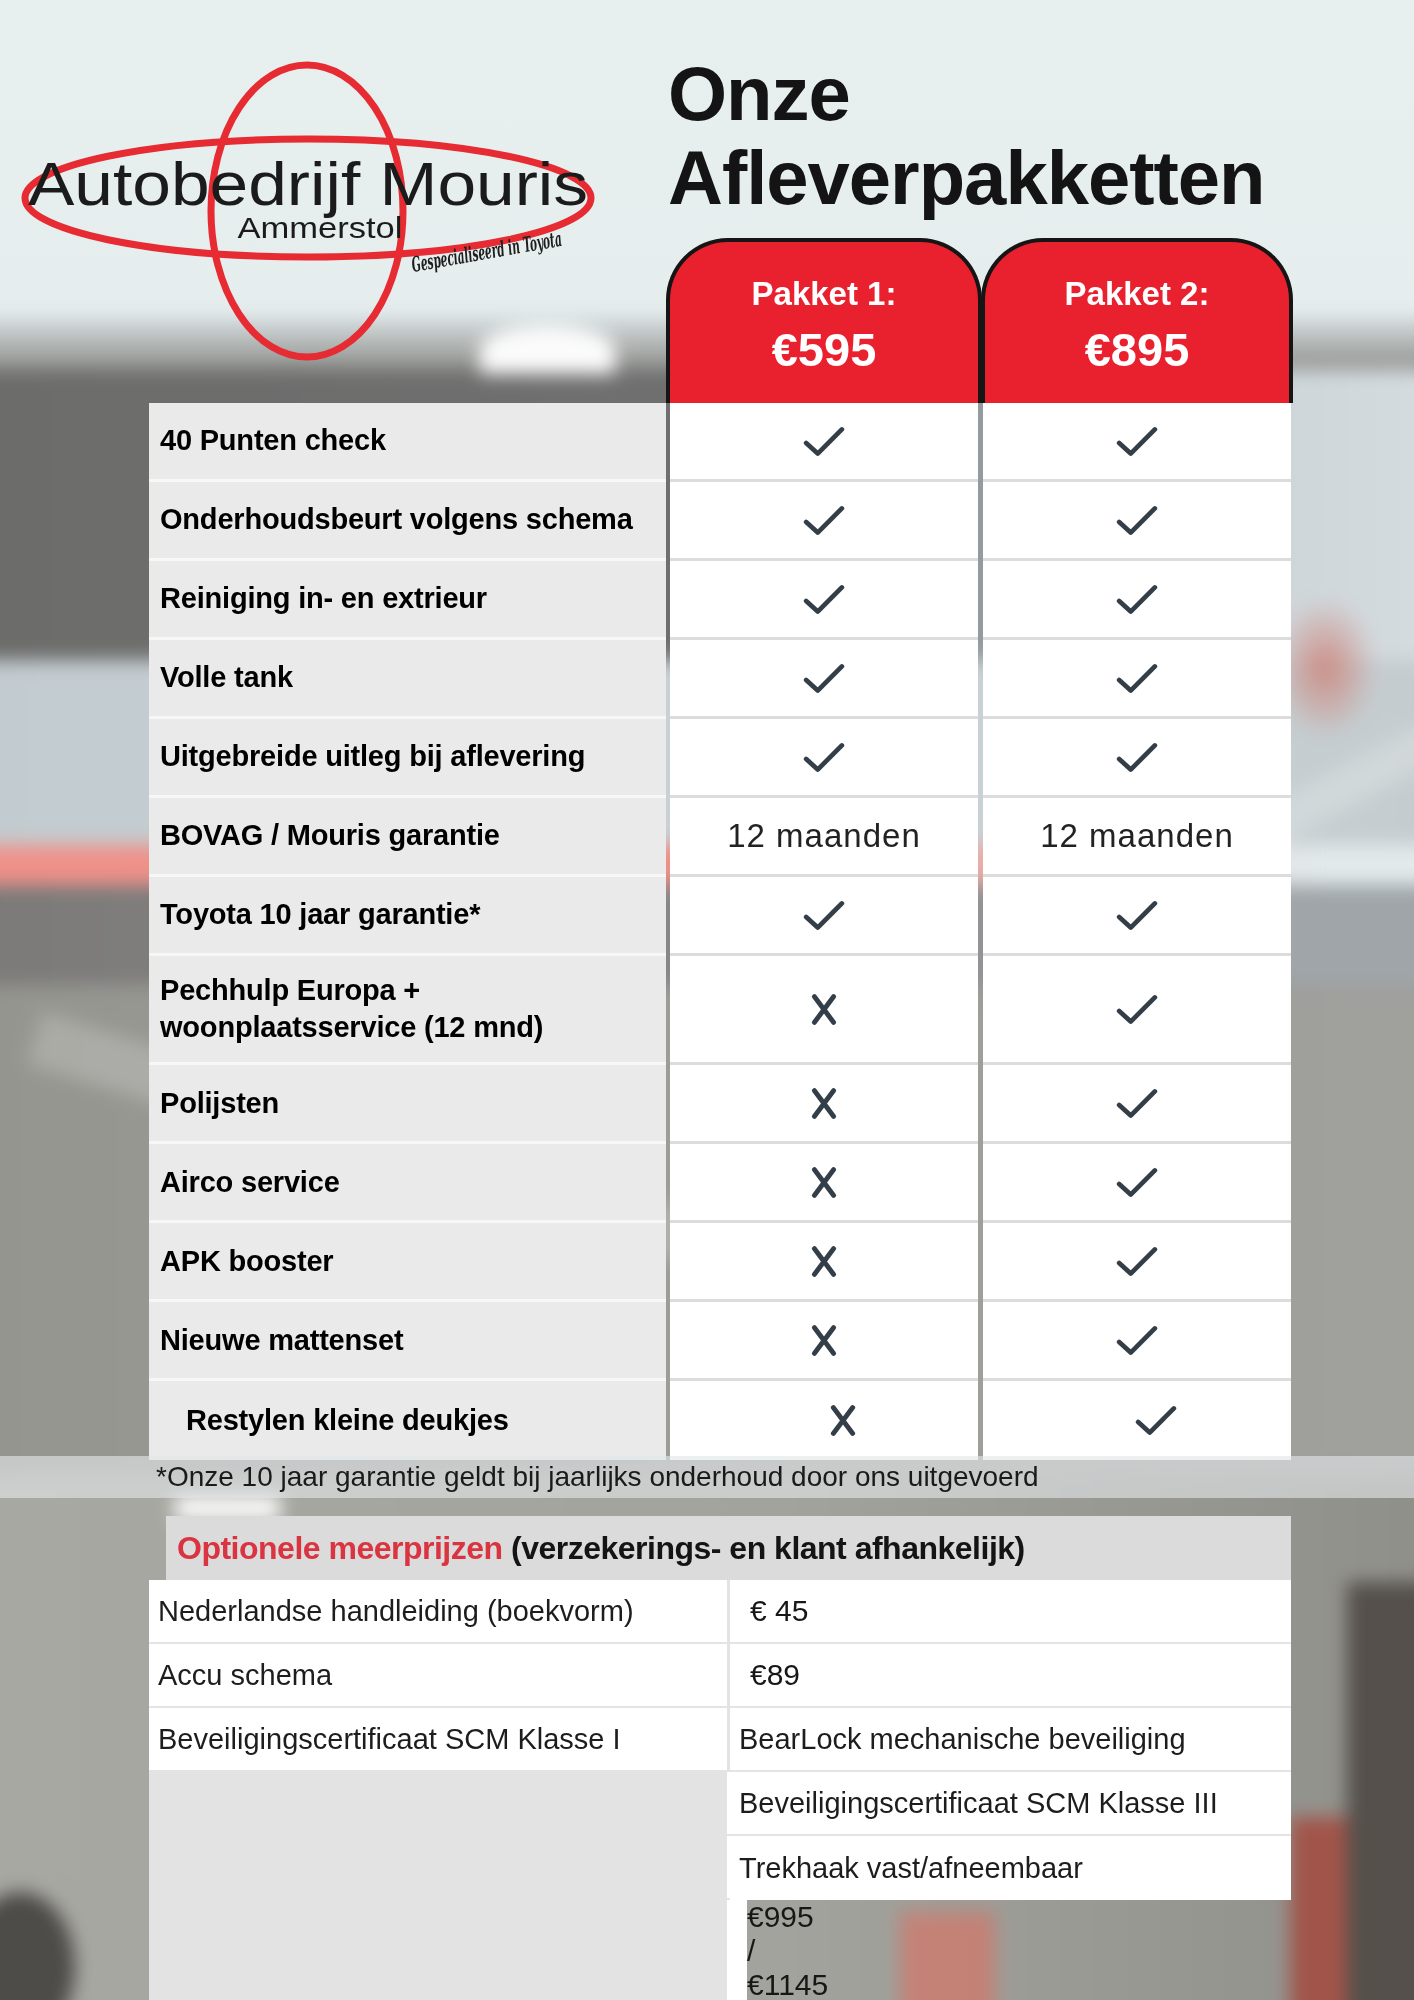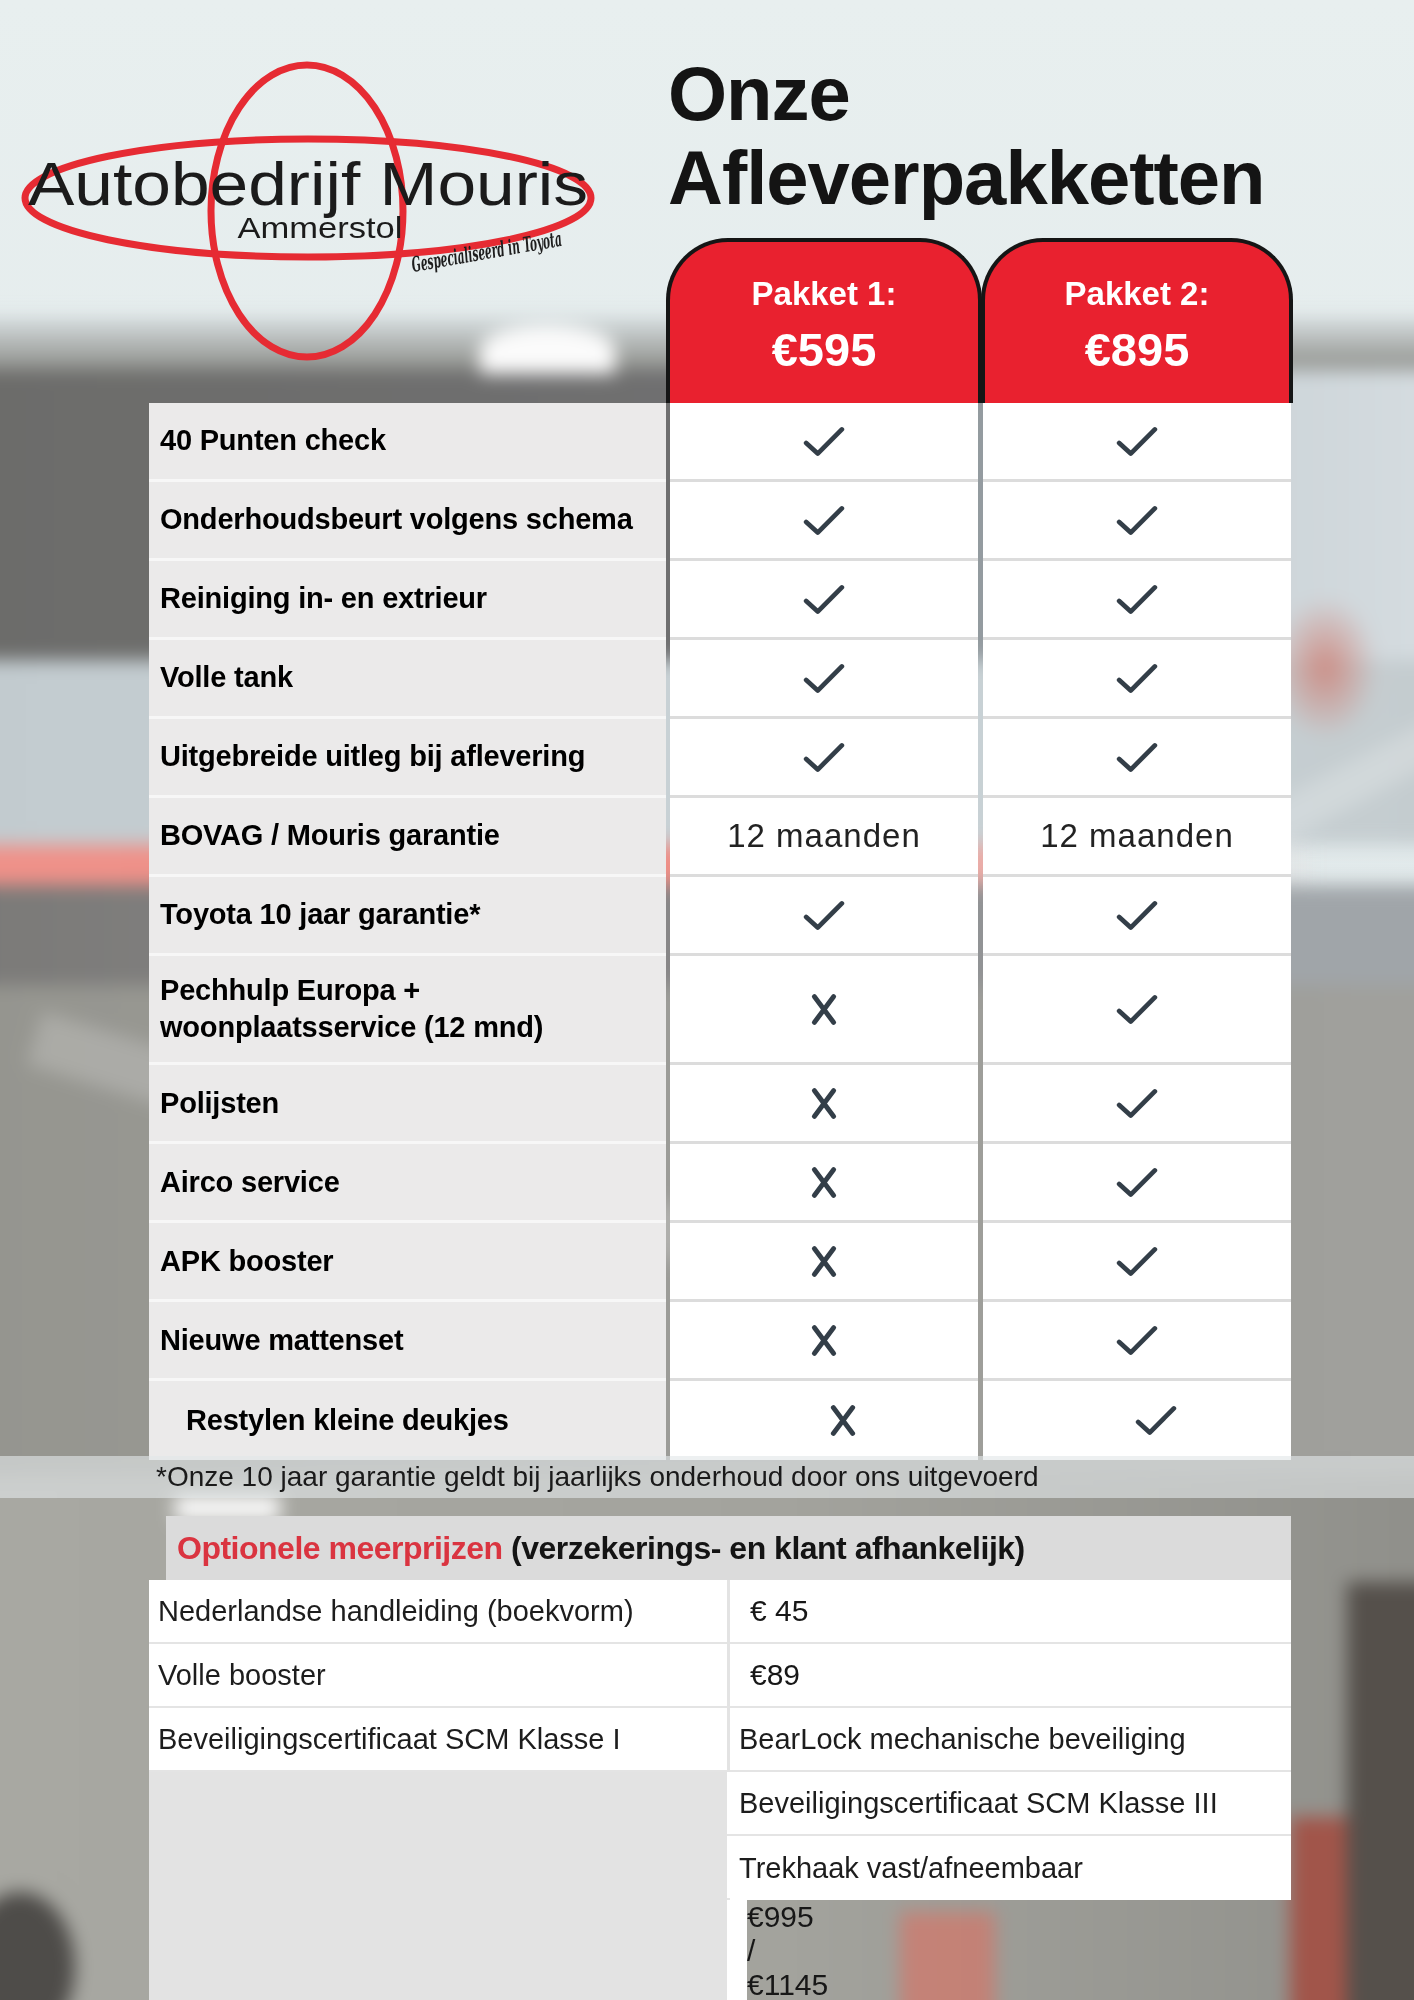--- a/index.html
+++ b/index.html
@@ -303,21 +303,21 @@
 
   <div class="options">
     <div class="options-header">
       <span class="red">Optionele meerprijzen</span>
         <span class="rest"> (verzekerings- en klant afhankelijk)</span>
     </div>
     <div class="options-rows" id="options-rows">
         <div class="o-label">Nederlandse handleiding (boekvorm)</div>
         <div class="o-div"></div>
         <div class="o-price">€ 45</div>
-        <div class="o-label">Volle booster</div>
+        <div class="o-label">Accu schema</div>
         <div class="o-div"></div>
         <div class="o-price">€89</div>
         <div class="o-label">Beveiligingscertificaat SCM Klasse I</div>
         <div class="o-div"></div>
         <div class="o-label">BearLock mechanische beveiliging</div>
         <div class="o-div"></div>
         <div class="o-price">€795</div>
         <div class="o-label">Beveiligingscertificaat SCM Klasse III</div>
         <div class="o-div"></div>
         <div class="o-price">€895</div>

